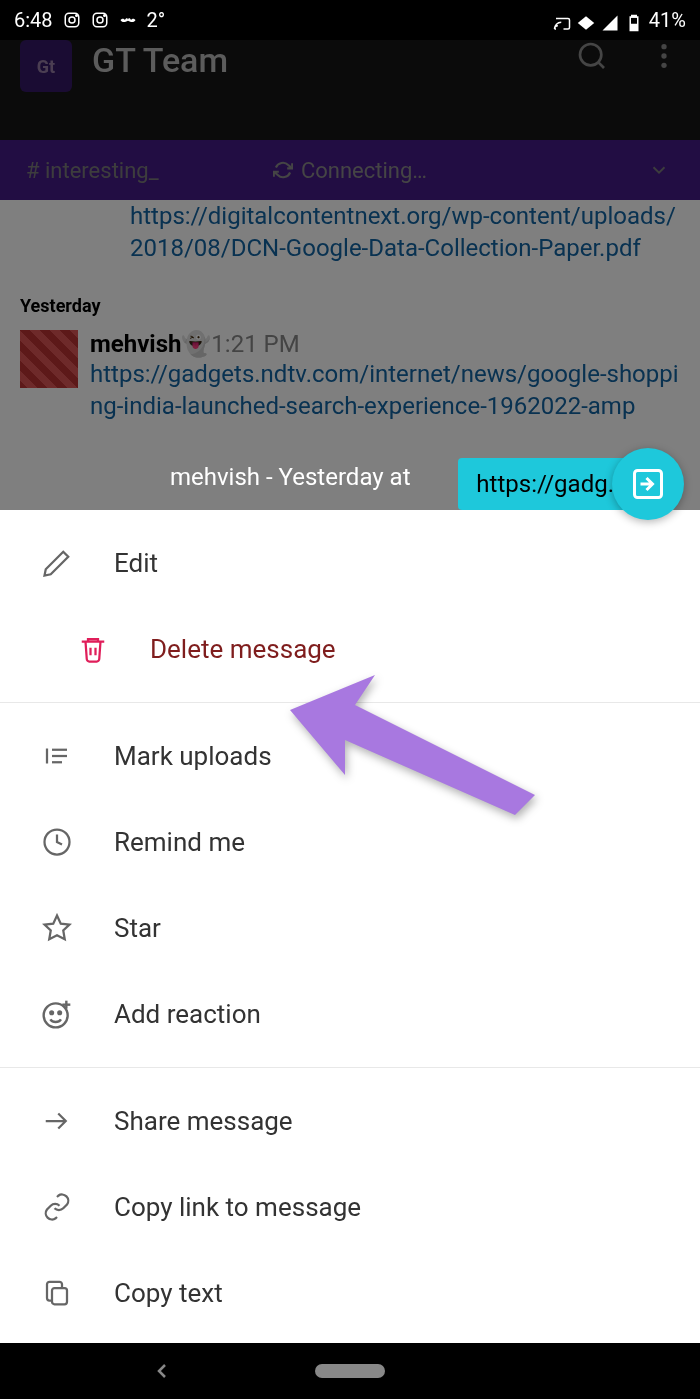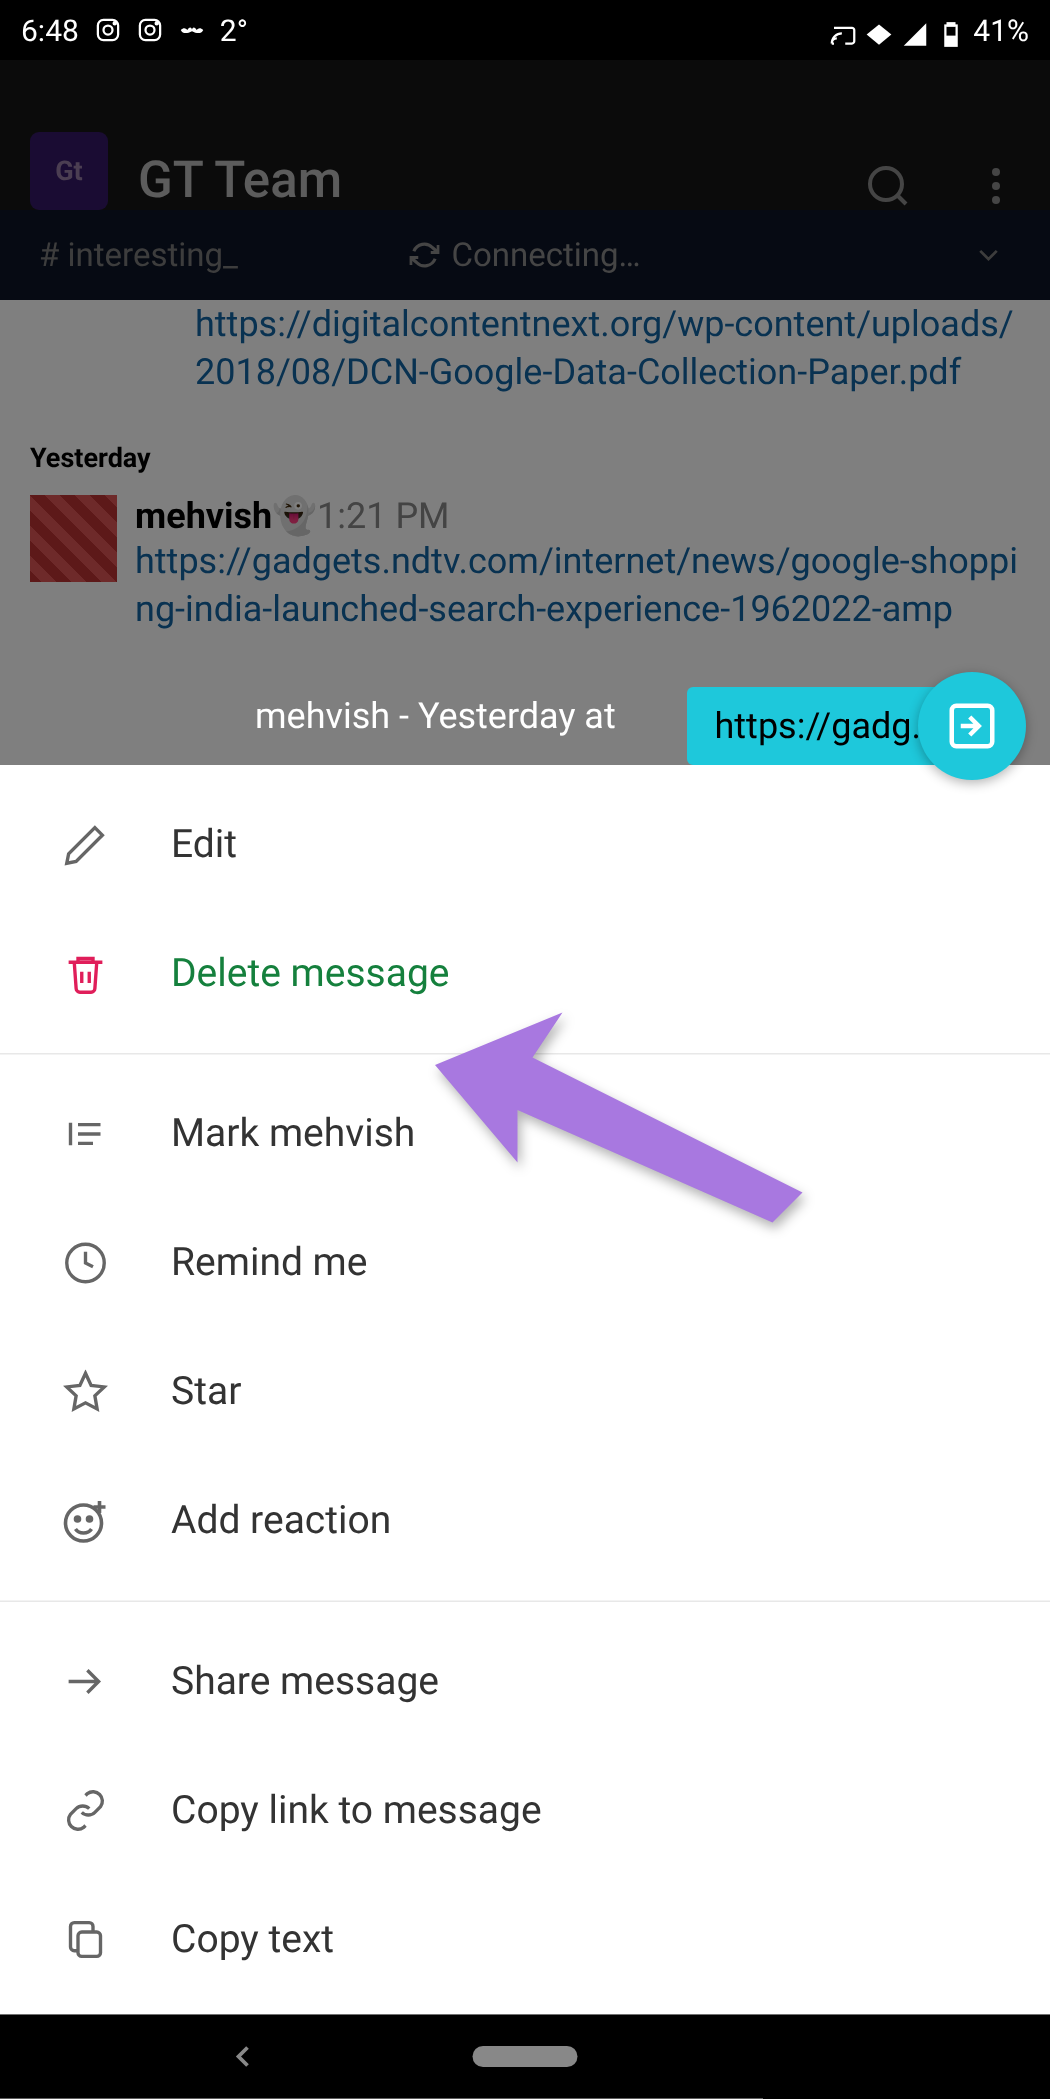--- a/index.html
+++ b/index.html
@@ -22,21 +22,21 @@
     font-size: 20px;
     gap: 28px;
   }
   .status-left { display: flex; align-items: center; gap: 10px; }
   .status-right { display: flex; align-items: flex-end; gap: 6px; }
   .status-icon { width: 18px; height: 18px; }
   .app-header {
     height: 100px;
     background: #1a1a1a;
     display: flex;
-    align-items: flex-end;
+    align-items: flex-start;
     padding: 0 20px;
     position: relative;
   }
   .header-overlay {
     position: absolute; inset: 0;
     background: rgba(0,0,0,0.55);
     z-index: 2;
   }
   .team-icon {
     width: 52px; height: 52px;
@@ -46,21 +46,21 @@
     color: #a68bb7;
     font-weight: bold;
     font-size: 18px;
     margin-right: 20px;
   }
   .team-title { color: #ccc; font-size: 34px; font-weight: 500; }
   .header-actions { margin-left: auto; display: flex; align-items: center; gap: 40px; }
   .header-icon { color: #999; }
   .channel-bar {
     height: 60px;
-    background: #0f172a;
+    background: #4c1d95;
     display: flex;
     align-items: center;
     justify-content: center;
     padding: 0 20px;
     color: #aaa;
     font-size: 22px;
     position: relative;
   }
   .channel-bar .channel-name { position: absolute; left: 26px; color: #888; }
   .channel-bar .chevron { position: absolute; right: 30px; color: #888; }
@@ -138,21 +138,21 @@
   .action-group:last-child { border-bottom: none; }
   .action-item {
     display: flex;
     align-items: center;
     padding: 26px 20px 26px 40px;
     gap: 40px;
     font-size: 26px;
     color: #333;
     cursor: pointer;
   }
-  .action-item.danger { color: #15803d; }
+  .action-item.danger { color: #7f1d1d; margin-left: 36px; }
   .action-icon { width: 34px; height: 34px; flex-shrink: 0; display: flex; align-items: center; justify-content: center; }
   .arrow-annotation {
     position: absolute;
     top: 455px;
     left: 285px;
     width: 260px;
     height: 170px;
     z-index: 20;
     pointer-events: none;
     filter: drop-shadow(2px 4px 4px rgba(0,0,0,0.3));
@@ -300,21 +300,21 @@
     <div class="action-group">
       <div class="action-item">
         <span class="action-icon">
             <svg viewBox="0 0 24 24" width="30" height="30" fill="none" stroke="#666" stroke-width="1.8">
               <line x1="4" y1="6" x2="4" y2="18"></line>
               <line x1="8" y1="7" x2="20" y2="7"></line>
               <line x1="8" y1="12" x2="20" y2="12"></line>
               <line x1="8" y1="17" x2="16" y2="17"></line>
             </svg>
           </span>
-        <span>Mark mehvish</span>
+        <span>Mark uploads</span>
       </div>
       <div class="action-item">
         <span class="action-icon">
             <svg viewBox="0 0 24 24" width="30" height="30" fill="none" stroke="#666" stroke-width="1.8">
               <circle cx="12" cy="12" r="10"></circle>
               <polyline points="12 6 12 12 16 14"></polyline>
             </svg>
           </span>
         <span>Remind me</span>
       </div>

